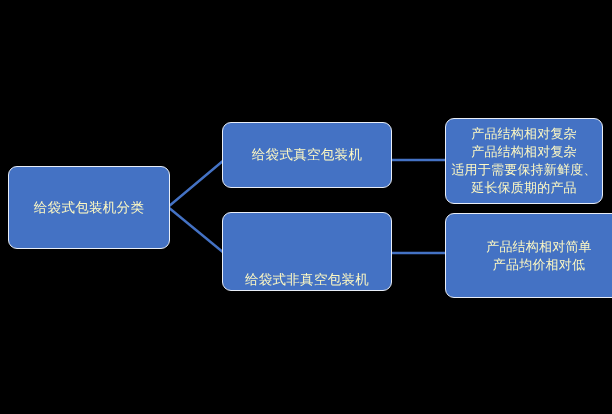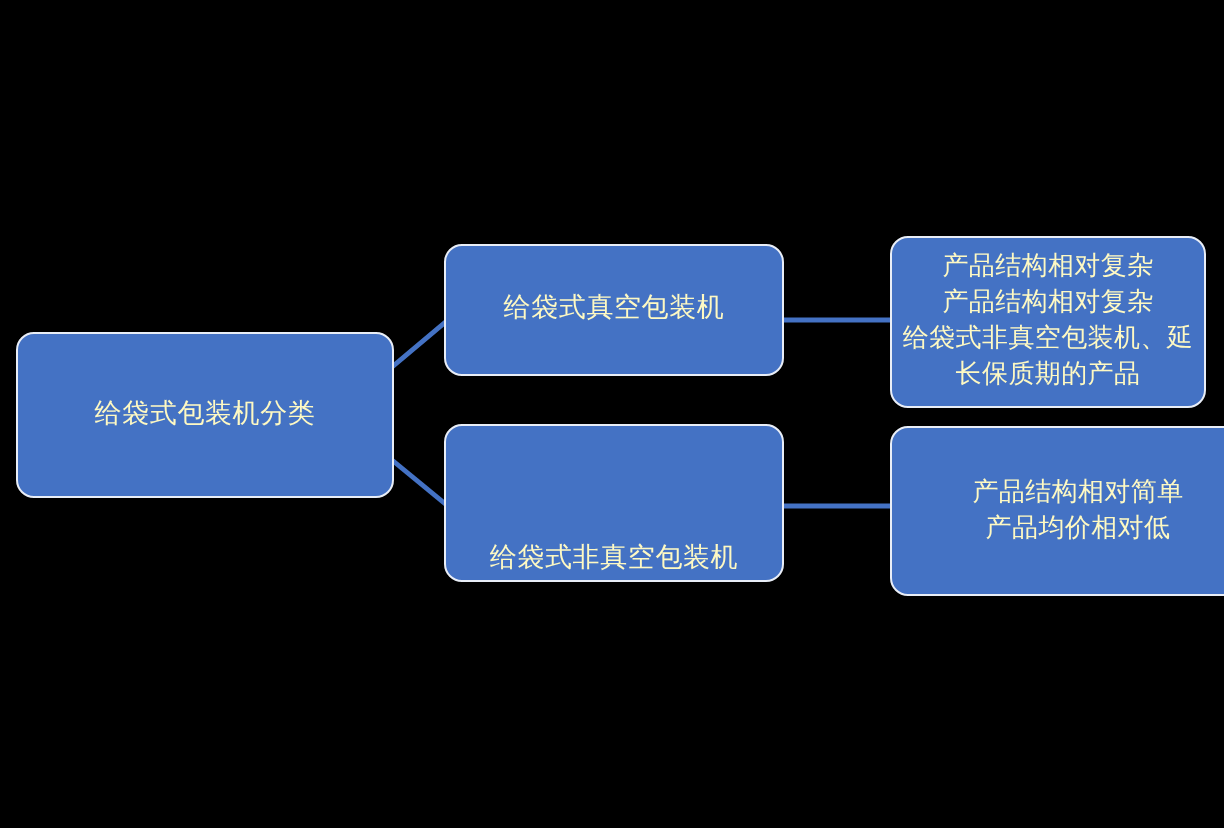--- a/index.html
+++ b/index.html
@@ -46,21 +46,21 @@
     width: 100%;
     padding: 0 6px;
     box-sizing: border-box;
     line-height: 1.45;
     letter-spacing: 0.3px;
   }
   
   #node-root {
     left: 8px;
     top: 166px;
-    width: 189px;
+    width: 162px;
     height: 83px;
   }
   #node-root .node-label { font-size: 13.5px; }
 
   
   #node-vacuum {
     left: 222px;
     top: 122px;
     width: 170px;
     height: 66px;
@@ -124,21 +124,21 @@
   </div>
 
   <div class="node" id="node-nonvacuum">
     <span class="node-label">给袋式非真空包装机</span>
   </div>
 
   <div class="node" id="node-vacuum-detail">
     <span class="detail-list">
       <span class="detail-line">产品结构相对复杂</span>
       <span class="detail-line">产品结构相对复杂</span>
-      <span class="detail-line">给袋式非真空包装机、延长保质期的产品</span>
+      <span class="detail-line">适用于需要保持新鲜度、延长保质期的产品</span>
     </span>
   </div>
 
   <div class="node" id="node-nonvacuum-detail">
     <span class="detail-list">
       <span class="detail-line">产品结构相对简单</span>
       <span class="detail-line">产品均价相对低</span>
     </span>
   </div>
 

